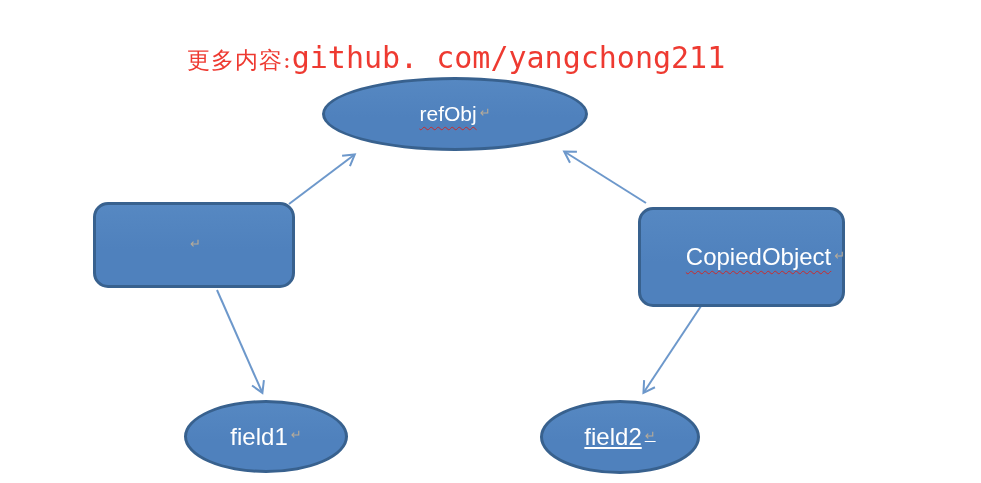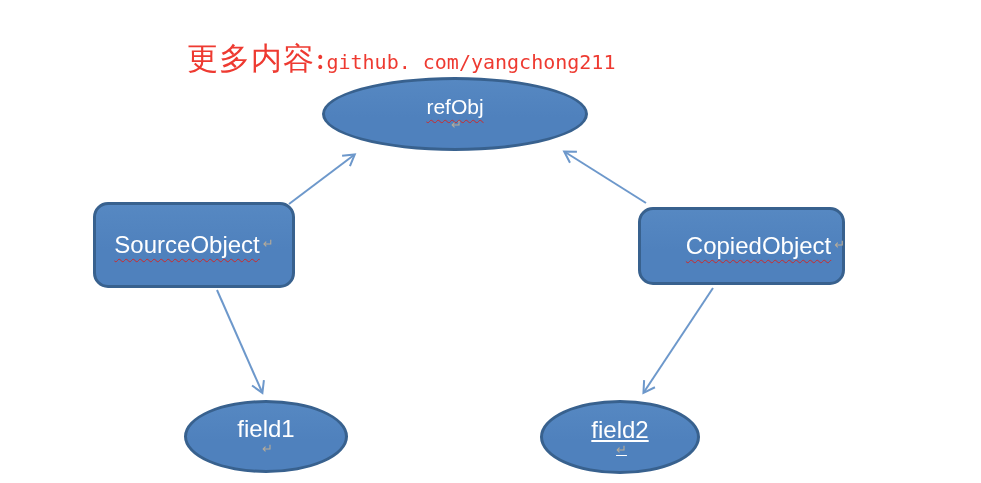--- a/index.html
+++ b/index.html
@@ -12,38 +12,38 @@
   }
   
   .title{
     position:absolute;left:187px;top:38px;
     white-space:nowrap;
     color:var(--title-color,#ee3a31);
     line-height:40px;
   }
   .title .cjk{
     font-family:"DejaVu Serif", serif;
-    font-size:31px;
+    font-size:23px;
     letter-spacing:1px;
   }
   .title .mono{
     font-family:"DejaVu Sans Mono","Liberation Mono", monospace;
-    font-size:20px;
+    font-size:30px;
     letter-spacing:0px;
   }
   
   .node{
     position:absolute;
     display:flex;align-items:center;justify-content:center;
     background:linear-gradient(180deg,#5688c2 0%, var(--node-fill,#4f81bd) 55%);
     border:3px solid var(--node-border,#38618e);
     box-sizing:border-box;
     color:var(--label-color,#ffffff);
   }
-  .ellipse{border-radius:50%;flex-direction:column;}
+  .ellipse{border-radius:50%;}
   .rect{border-radius:15px;}
   .node-label{
     font-size:24px;
     color:var(--label-color,#ffffff);
   }
   .small-label{font-size:21px;}
   .misspelled{
     text-decoration-line:underline;
     text-decoration-style:wavy;
     text-decoration-color:var(--squiggle,#cc2a2a);
@@ -53,21 +53,21 @@
   .break-mark{
     display:inline-block;            
     font-size:13px;
     color:#b6ab99;
     margin-left:3px;
     transform:translateY(-2px);
     text-decoration:none;
   }
   #refObj   {left:322px;top:77px;width:266px;height:74px;}
   #SourceObject{left:93px;top:202px;width:202px;height:86px;}
-  #CopiedObject{left:638px;top:207px;width:207px;height:78px;padding-left:48px;}
+  #CopiedObject{left:638px;top:207px;width:207px;height:100px;padding-left:48px;}
   #field1   {left:184px;top:400px;width:164px;height:73px;text-align:center;}
   #field2   {left:540px;top:400px;width:160px;height:74px;text-decoration:underline;}
   
   #edges{position:absolute;left:0;top:0;width:981px;height:483px;pointer-events:none;}
   .edge-line{
     stroke:var(--arrow-color,#6d98cb);
     stroke-width:2;
     fill:none;
   }
   .arrow-head{
@@ -96,21 +96,20 @@
     <line class="edge-line" x1="217" y1="290" x2="262" y2="392" marker-end="url(#openArrow)"></line>
     <line class="edge-line" x1="713" y1="288" x2="644" y2="392" marker-end="url(#openArrow)"></line>
   </svg>
 
   <div id="refObj" class="node ellipse">
     <span class="node-label small-label misspelled">refObj</span>
       <span class="break-mark">↵</span>
   </div>
 
   <div id="SourceObject" class="node rect">
-    <span class="node-label misspelled">SourceObject</span>
       <span class="break-mark">↵</span>
   </div>
 
   <div id="CopiedObject" class="node rect">
     <span class="node-label misspelled">CopiedObject</span>
       <span class="break-mark">↵</span>
   </div>
 
   <div id="field1" class="node ellipse">
     <span class="node-label">field1</span>

